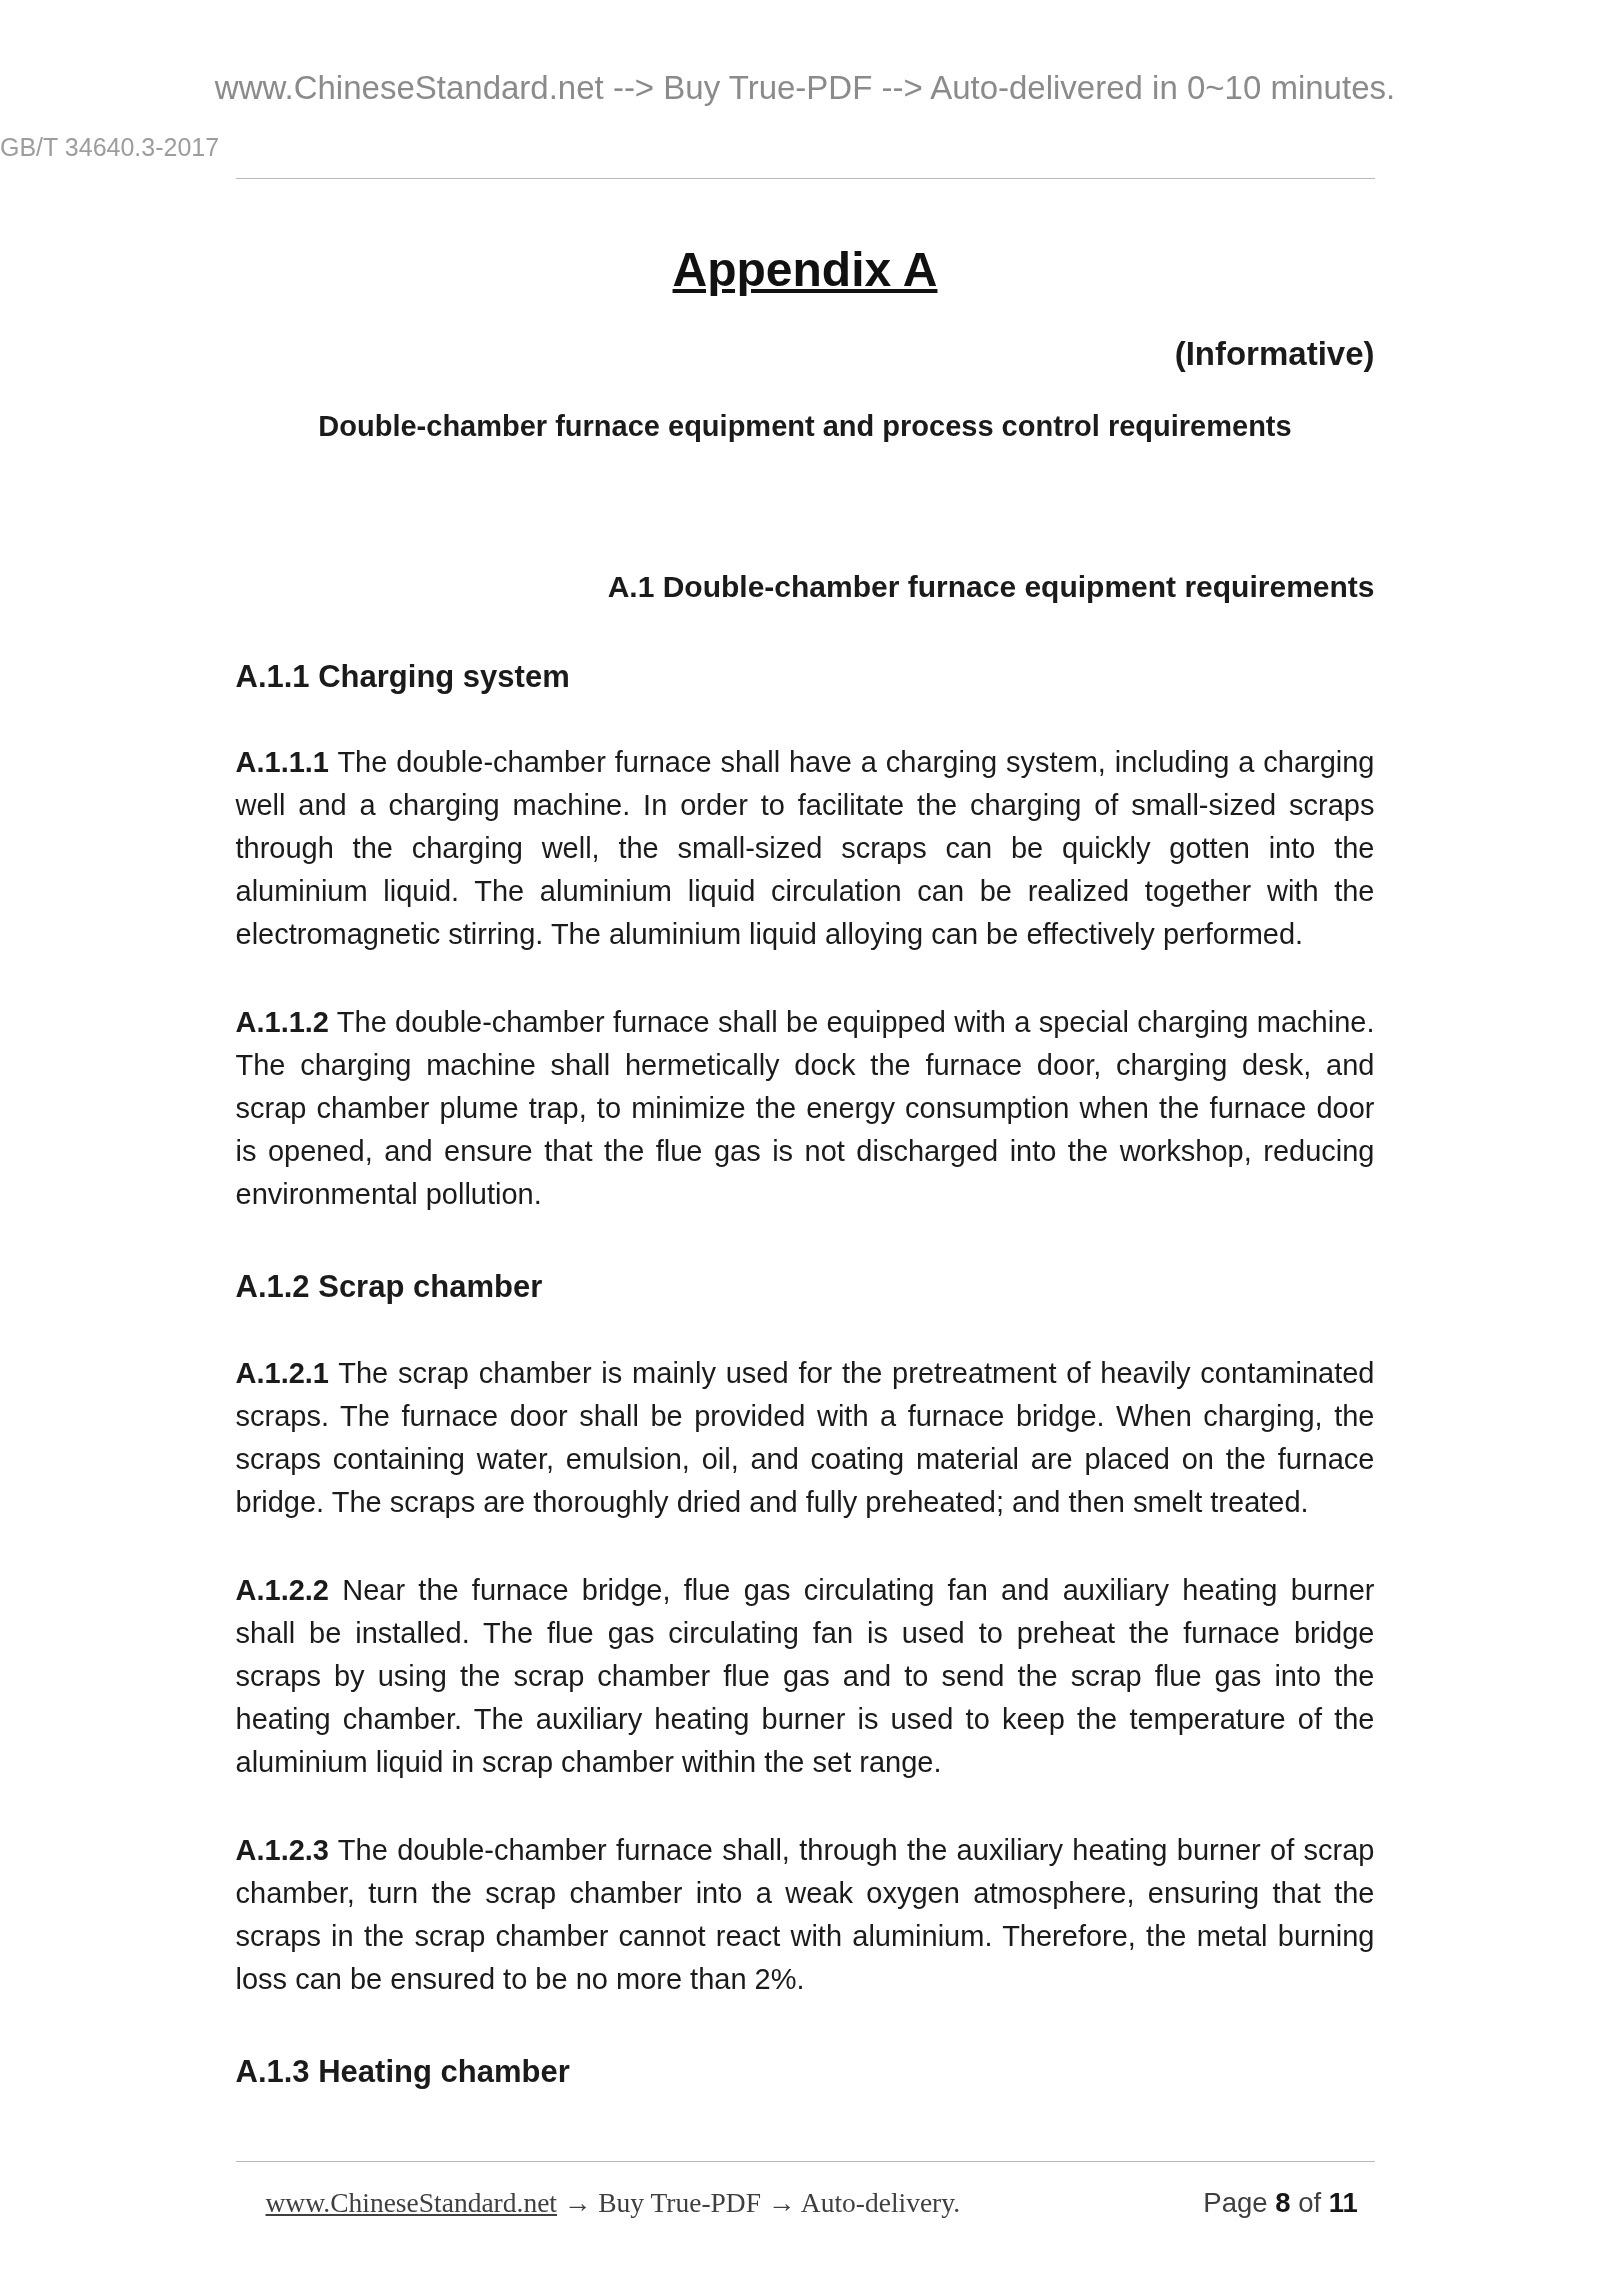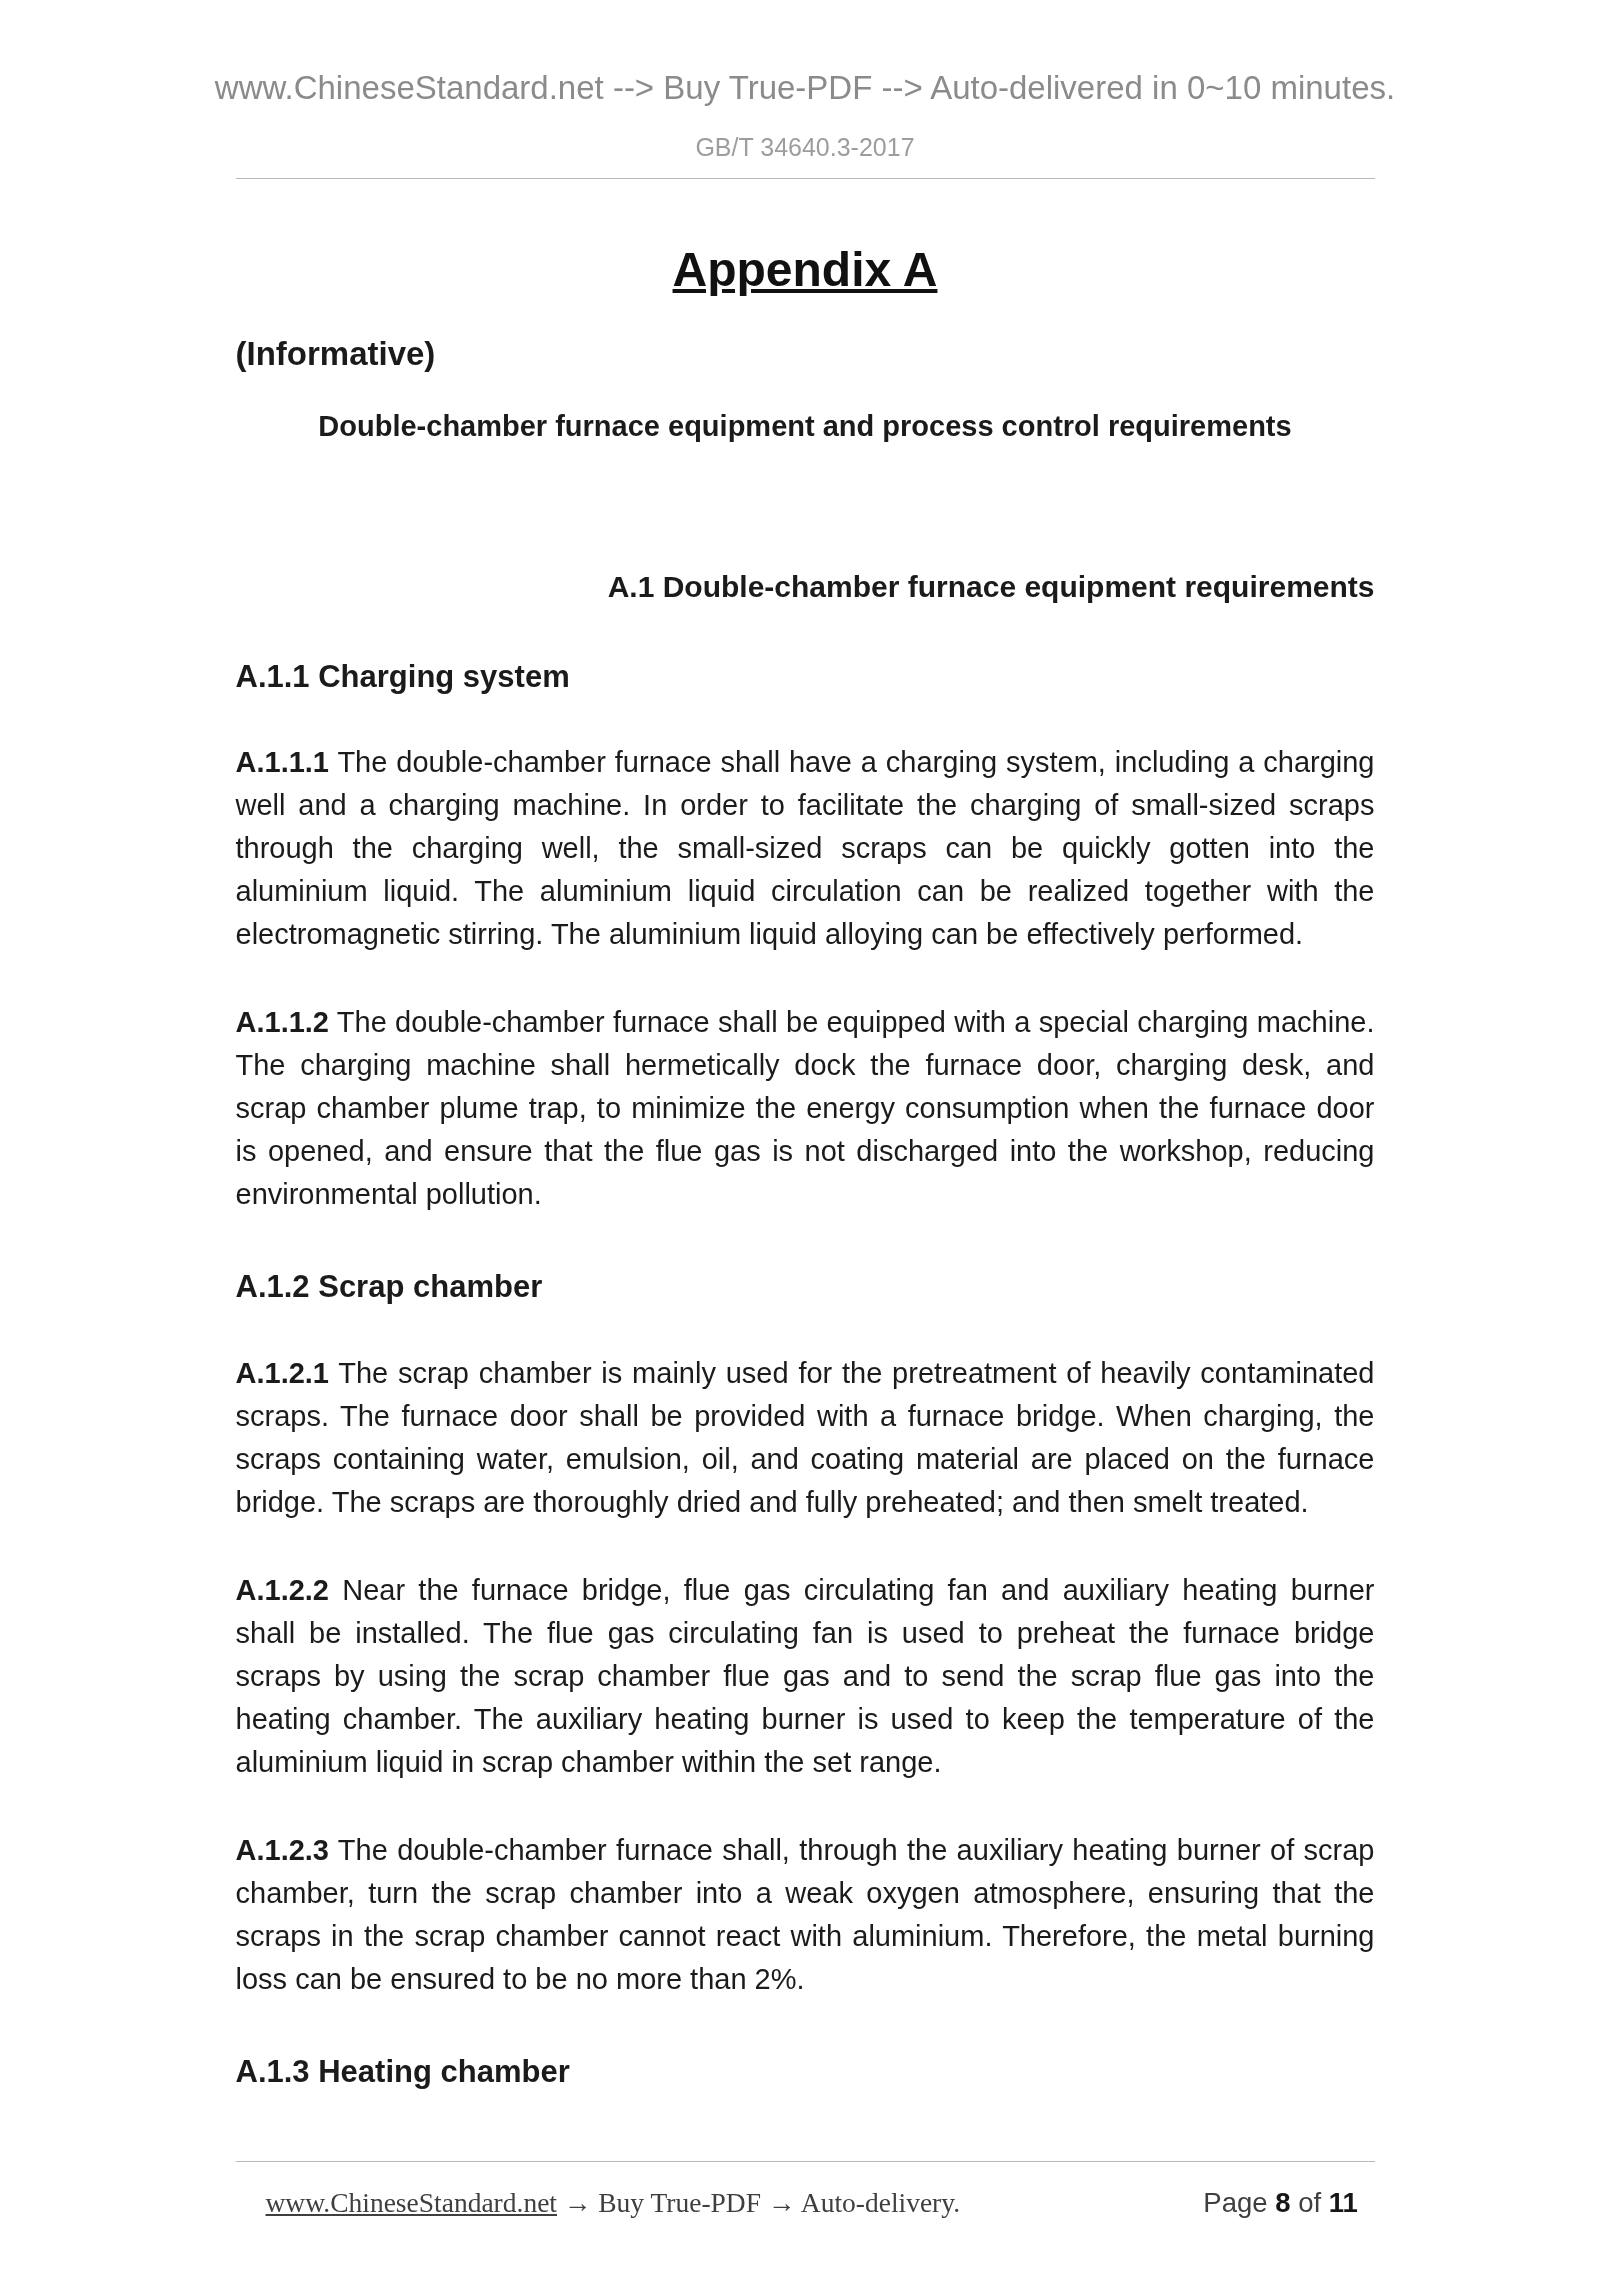--- a/index.html
+++ b/index.html
@@ -17,21 +17,20 @@
     padding: 52px 13px 92px 0;
     overflow: hidden;
   }
   .header-promo {
     text-align: center;
     color: #8b8b8b;
     font-size: 33px;
     line-height: 1.2;
   }
   .doc-number {
-    text-align: center;
     color: #9d9d9d;
     font-size: 25px;
     margin-top: 25px;
   }
   .rule {
     width: 1139px;
     margin: 16.7px auto 0 auto;
     border: none;
     border-top: 1.7px solid #b9b9b9;
     height: 0;
@@ -43,21 +42,21 @@
   .title-appendix {
     text-align: center;
     font-size: 48px;
     font-weight: bold;
     color: #111111;
     margin-top: 65px;
     line-height: 1.1;
     text-decoration: underline;
   }
   .title-informative {
-    text-align: left;
+    text-align: right;
     font-size: 33px;
     font-weight: bold;
     margin-top: 38px;
   }
   .title-subject {
     text-align: center;
     font-size: 29px;
     font-weight: bold;
     margin-top: 37px;
   }

